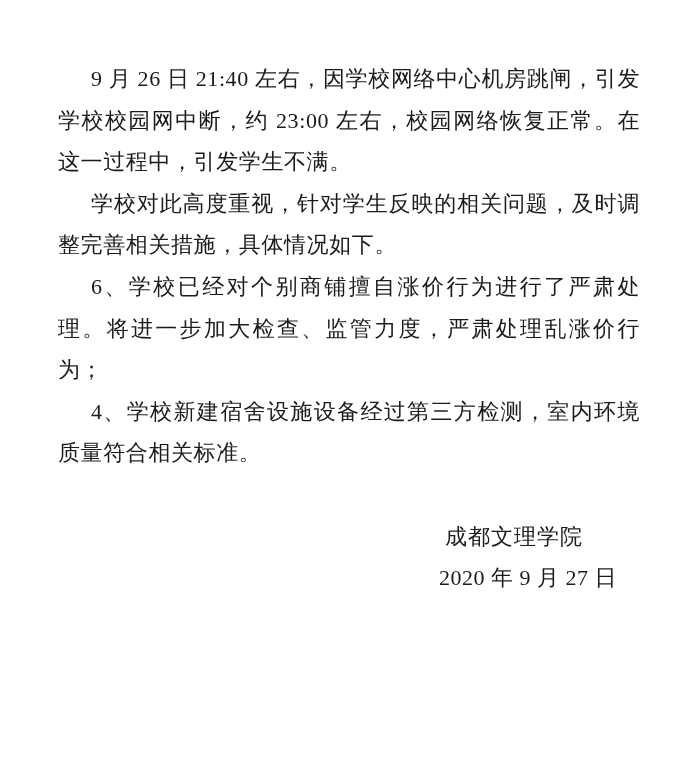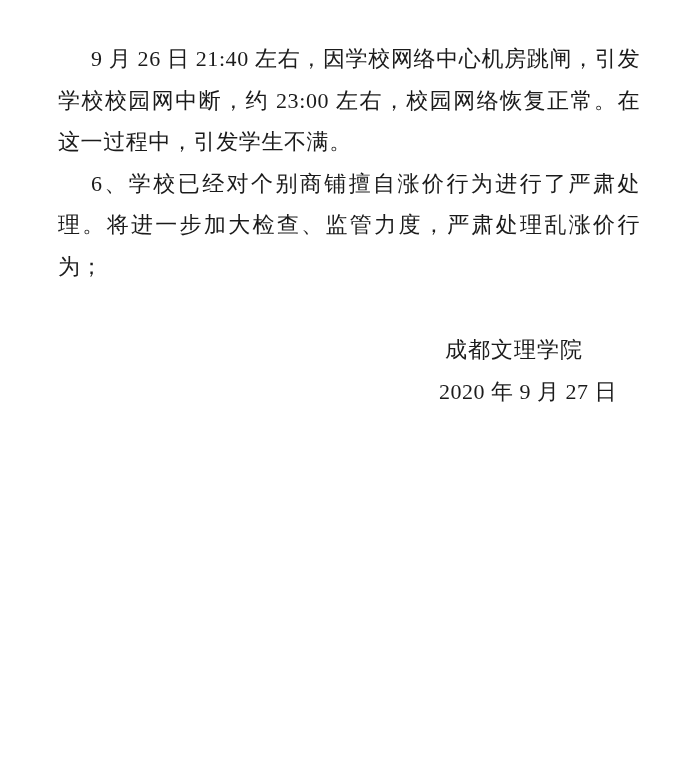--- a/index.html
+++ b/index.html
@@ -10,21 +10,21 @@
   body {
     width: 698px;
     height: 782px;
     overflow: hidden;
   }
   .page {
     box-sizing: border-box;
     width: 698px;
     height: 782px;
     background: #ffffff;
-    padding: 38px 58px 0 58px;
+    padding: 58px 58px 0 58px;
     font-family: "Liberation Serif", "DejaVu Serif", serif;
     color: #1b1b1b;
   }
   .para {
     margin: 0;
     font-size: 22px;
     line-height: 41.6px;
     letter-spacing: 0.6px;
     text-align: justify;
     text-justify: inter-character;
@@ -48,19 +48,21 @@
     text-align: right;
     padding-right: 23px;
   }
 </style>
 </head>
 <body>
 
 <div class="page">
   <div>
     <p class="para">9 月 26 日 21:40 左右，因学校网络中心机房跳闸，引发学校校园网中断，约 23:00 左右，校园网络恢复正常。在这一过程中，引发学生不满。</p>
+    <p class="para">学校对此高度重视，针对学生反映的相关问题，及时调整完善相关措施，具体情况如下。</p>
     <p class="para">6、学校已经对个别商铺擅自涨价行为进行了严肃处理。将进一步加大检查、监管力度，严肃处理乱涨价行为；</p>
+    <p class="para">4、学校新建宿舍设施设备经过第三方检测，室内环境质量符合相关标准。</p>
   </div>
   <div class="signature-block">
     <div class="sig-name">成都文理学院</div>
     <div class="sig-date">2020 年 9 月 27 日</div>
   </div>
 </div>
 
 </body></html>

